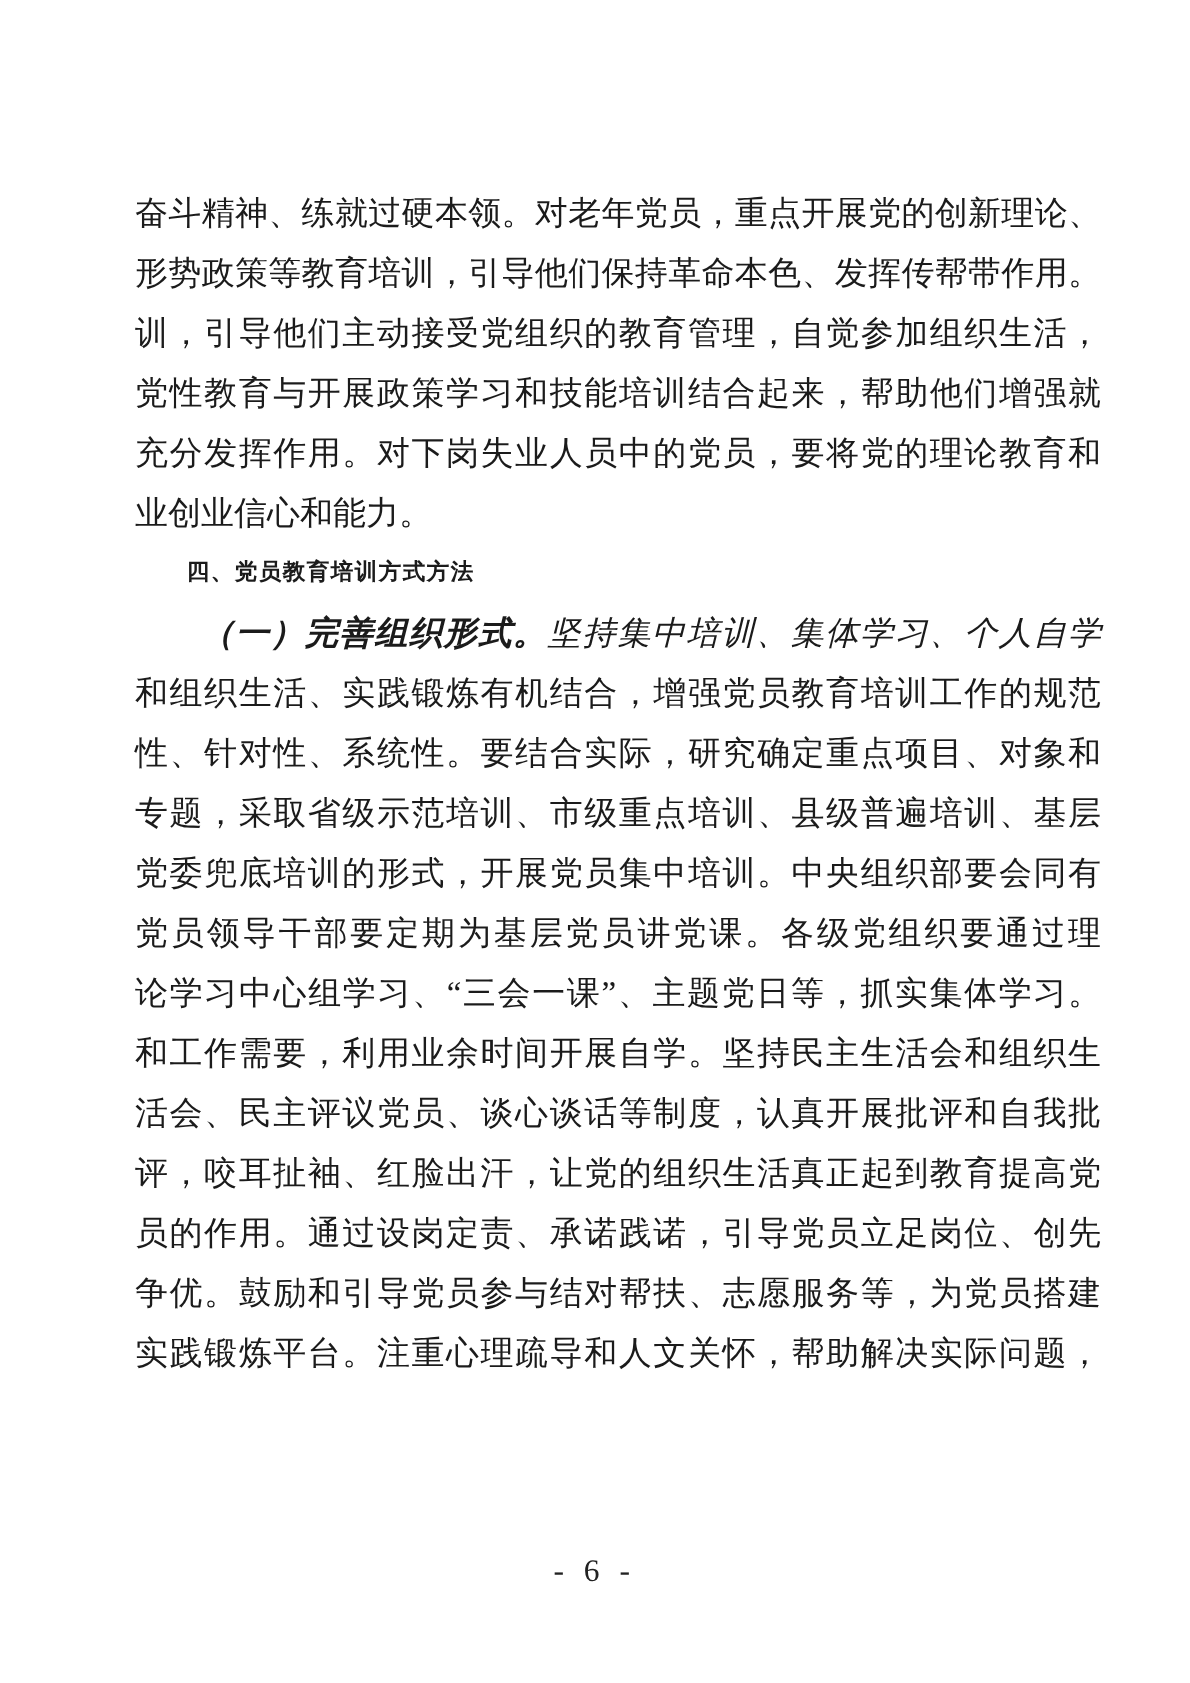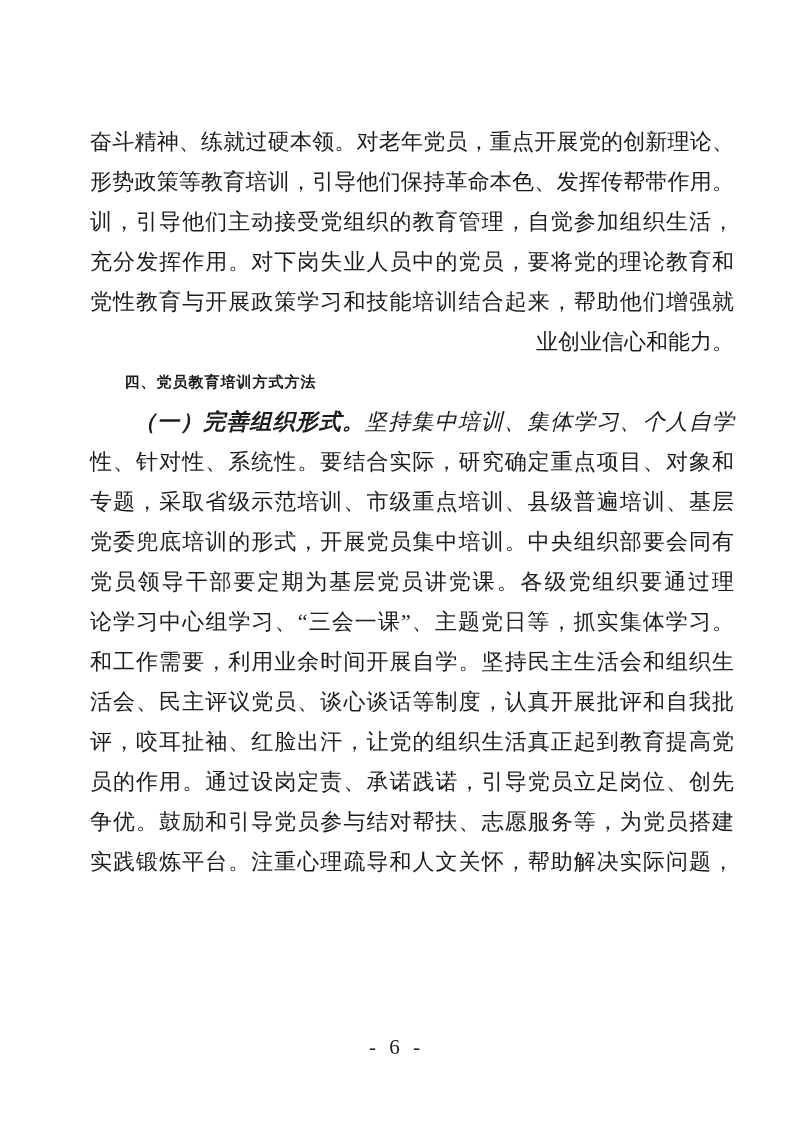--- a/index.html
+++ b/index.html
@@ -27,21 +27,21 @@
   .line {
     height: 40px;
     white-space: normal;
   }
   .just {
     text-align: justify;
     text-align-last: justify;
     text-justify: inter-character;
   }
   .plain {
-    text-align: right;
+    text-align: left;
   }
   .heading {
     font-family: "Liberation Sans", "DejaVu Sans", sans-serif;
     font-weight: bold;
     font-size: 15px;
     text-indent: 2.3em;
     text-align: left;
     letter-spacing: 1px;
   }
   .mixed {
@@ -67,25 +67,26 @@
   }
 </style>
 </head>
 <body>
 
 <div class="page">
   <div class="text-block">
       <div class="line just">奋斗精神、练就过硬本领。对老年党员，重点开展党的创新理论、</div>
       <div class="line just">形势政策等教育培训，引导他们保持革命本色、发挥传帮带作用。</div>
       <div class="line just">训，引导他们主动接受党组织的教育管理，自觉参加组织生活，</div>
+      <div class="line just">党性教育与开展政策学习和技能培训结合起来，帮助他们增强就</div>
       <div class="line just">充分发挥作用。对下岗失业人员中的党员，要将党的理论教育和</div>
-      <div class="line just">党性教育与开展政策学习和技能培训结合起来，帮助他们增强就</div>
       <div class="line plain">业创业信心和能力。</div>
       <div class="line heading">四、党员教育培训方式方法</div>
       <div class="line mixed"><span class="lead-bold">（一）完善组织形式。</span><span>坚持集中培训、集体学习、个人自学</span></div>
+      <div class="line just">和组织生活、实践锻炼有机结合，增强党员教育培训工作的规范</div>
       <div class="line just">性、针对性、系统性。要结合实际，研究确定重点项目、对象和</div>
       <div class="line just">专题，采取省级示范培训、市级重点培训、县级普遍培训、基层</div>
       <div class="line just">党委兜底培训的形式，开展党员集中培训。中央组织部要会同有</div>
       <div class="line just">党员领导干部要定期为基层党员讲党课。各级党组织要通过理</div>
       <div class="line just">论学习中心组学习、“三会一课”、主题党日等，抓实集体学习。</div>
       <div class="line just">和工作需要，利用业余时间开展自学。坚持民主生活会和组织生</div>
       <div class="line just">活会、民主评议党员、谈心谈话等制度，认真开展批评和自我批</div>
       <div class="line just">评，咬耳扯袖、红脸出汗，让党的组织生活真正起到教育提高党</div>
       <div class="line just">员的作用。通过设岗定责、承诺践诺，引导党员立足岗位、创先</div>
       <div class="line just">争优。鼓励和引导党员参与结对帮扶、志愿服务等，为党员搭建</div>

